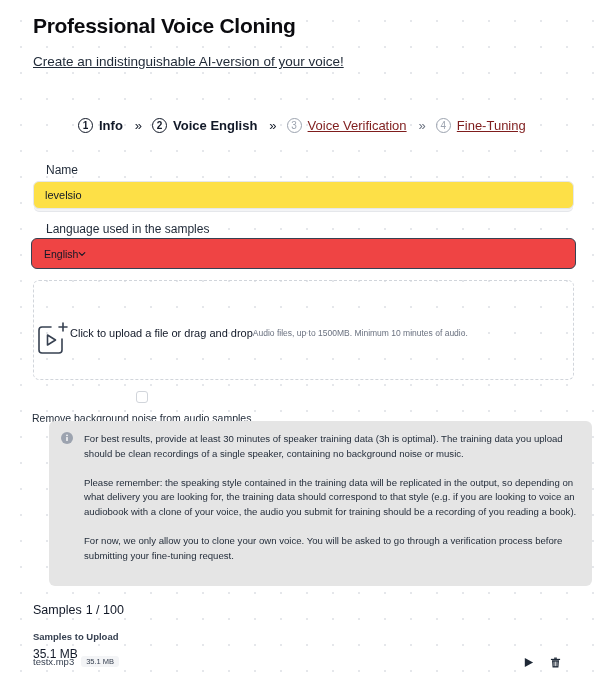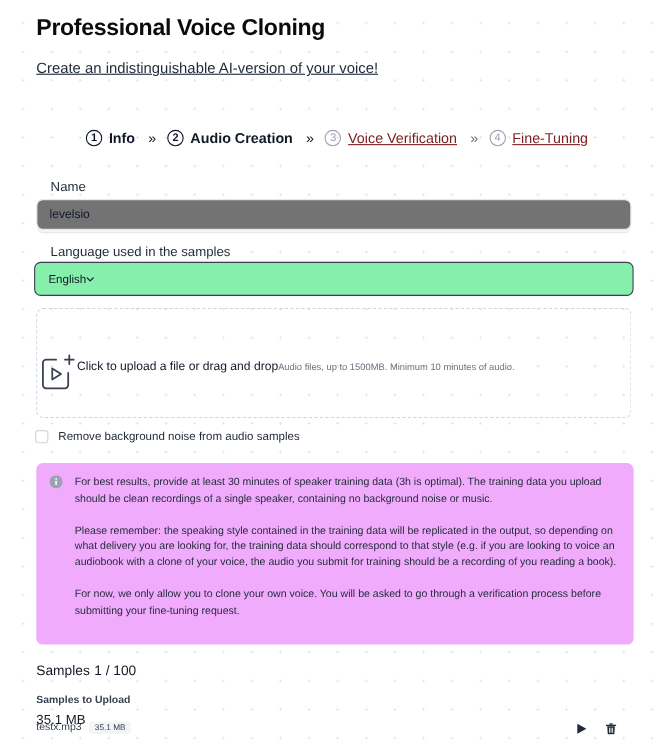--- a/index.html
+++ b/index.html
@@ -22,47 +22,47 @@
     .step .num { width: 15px; height: 15px; border-radius: 50%; border: 1.4px solid #111827; font-size: 10px; display: flex; align-items: center; justify-content: center; font-weight: 600; }
     .step.active .label { font-weight: 600; color: #111827; }
     .step.inactive .num { border-color: #9ca3af; color: #9ca3af; font-weight: 400; border-width: 1px; }
     .step.inactive .label { color: #7f1d1d; text-decoration: underline; }
     .sep { margin: 0 12px; font-size: 13px; color: #111827; letter-spacing: -2px; }
     .sep.inactive { color: #6b7280; }
 
     .field-label { position: absolute; left: 13px; font-size: 12px; color: #1f2937; }
     .name-input {
       position: absolute; top: 181px; left: 0; width: 541px; height: 28px;
-      border: 1px solid #e5e7eb; border-radius: 6px; background: #737373;
+      border: 1px solid #e5e7eb; border-radius: 6px; background: #fde047;
       font-family: "Liberation Sans", sans-serif; font-size: 11px; color: #111827; padding: 0 11px;
       box-shadow: 0 3px 0 -1px #f3f4f6, 0 4px 0 -1px #e5e7eb;
     }
     .select {
       position: absolute; top: 238px; left: -2px; width: 545px; height: 31px;
-      border: 1.5px solid #374151; border-radius: 6px; background: #86efac;
+      border: 1.5px solid #374151; border-radius: 6px; background: #ef4444;
       display: flex; align-items: center; padding: 0 4px 0 12px;
       font-size: 10.5px; color: #111827; cursor: pointer;
     }
     .chev { width: 8px; height: 8px; }
 
     .dropzone {
       position: absolute; top: 280px; left: 0; width: 541px; height: 100px;
       border: 1.5px dashed #d1d5db; border-radius: 6px;
       display: flex; flex-direction: row; align-items: center; cursor: pointer;
     }
     .dz-icon { margin-top: 15px; width: 36px; height: 36px; }
     .dz-main { margin-top: 6px; font-size: 11px; color: #111827; }
     .dz-sub { margin-top: 6px; font-size: 8.5px; color: #6b7280; }
 
-    .checkbox-row { position: absolute; top: 391px; left: -1px; display: flex; align-items: center; gap: 9px; font-size: 10.5px; color: #1f2937; }
+    .checkbox-row { position: absolute; top: 391px; left: -1px; display: flex; align-items: center; gap: 9px; font-size: 10.5px; color: #1f2937; flex-direction: column; }
     .checkbox { width: 12px; height: 12px; border: 1px solid #d1d5db; border-radius: 3px; background: #fff; cursor: pointer; }
 
     .info-box {
-      position: absolute; top: 421px; left: 0; width: 543px; height: 165px;
-      background: #f0abfc; border-radius: 6px; padding: 11px 12px 0 35px;
+      position: absolute; top: 421px; left: 16px; width: 543px; height: 165px;
+      background: #e5e5e5; border-radius: 6px; padding: 11px 12px 0 35px;
       font-size: 9.6px; line-height: 14.6px; color: #1f2937;
     }
     .info-box p { margin-bottom: 14.6px; }
     .info-icon { position: absolute; left: 12px; top: 11px; width: 12px; height: 12px; }
 
     .samples-title { position: absolute; top: 603px; left: 0; font-size: 12.5px; color: #111827; }
     .samples-title .count { margin-left: 4px; }
     .upload-label { position: absolute; top: 631px; left: 0; font-size: 9.5px; color: #374151; font-weight: bold; }
     .upload-size { position: absolute; top: 647px; left: 0; font-size: 12px; color: #111827; }
     .file-row { position: absolute; top: 656px; left: 0; width: 543px; display: flex; align-items: center; font-size: 9.5px; color: #374151; }
@@ -78,21 +78,21 @@
   <div class="subtitle">Create an indistinguishable AI-version of your voice!</div>
 
   <div class="steps">
     <div class="step active">
       <span class="num">1</span>
       <span class="label">Info</span>
     </div>
     <span class="sep">»</span>
     <div class="step active">
       <span class="num">2</span>
-      <span class="label">Audio Creation</span>
+      <span class="label">Voice English</span>
     </div>
     <span class="sep">»</span>
     <div class="step inactive">
       <span class="num">3</span>
       <span class="label">Voice Verification</span>
     </div>
     <span class="sep inactive">»</span>
     <div class="step inactive">
       <span class="num">4</span>
       <span class="label">Fine-Tuning</span>

